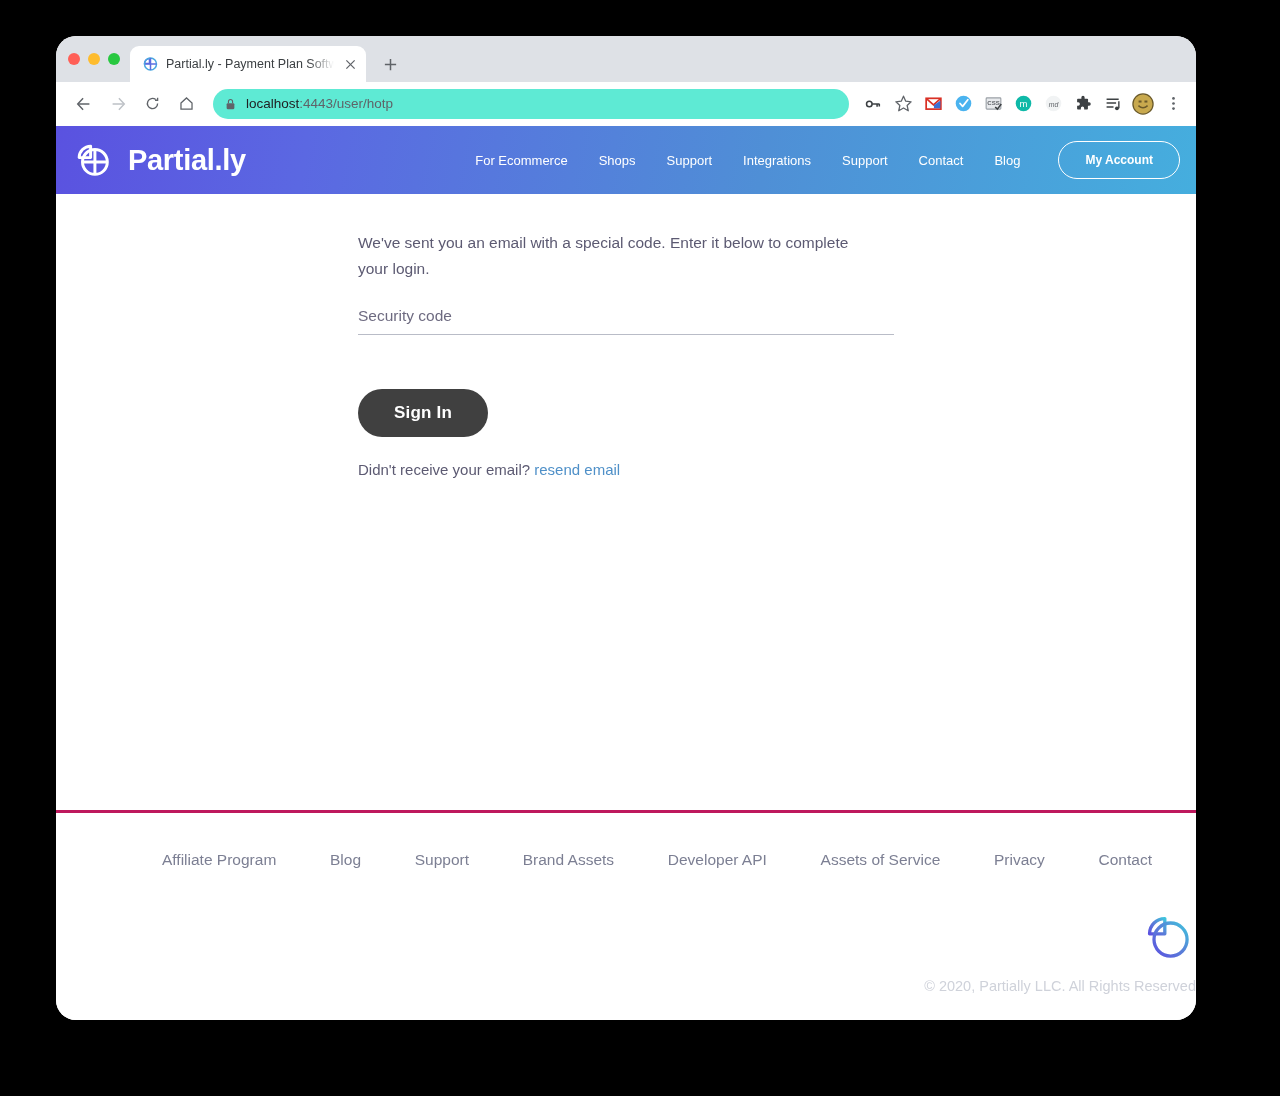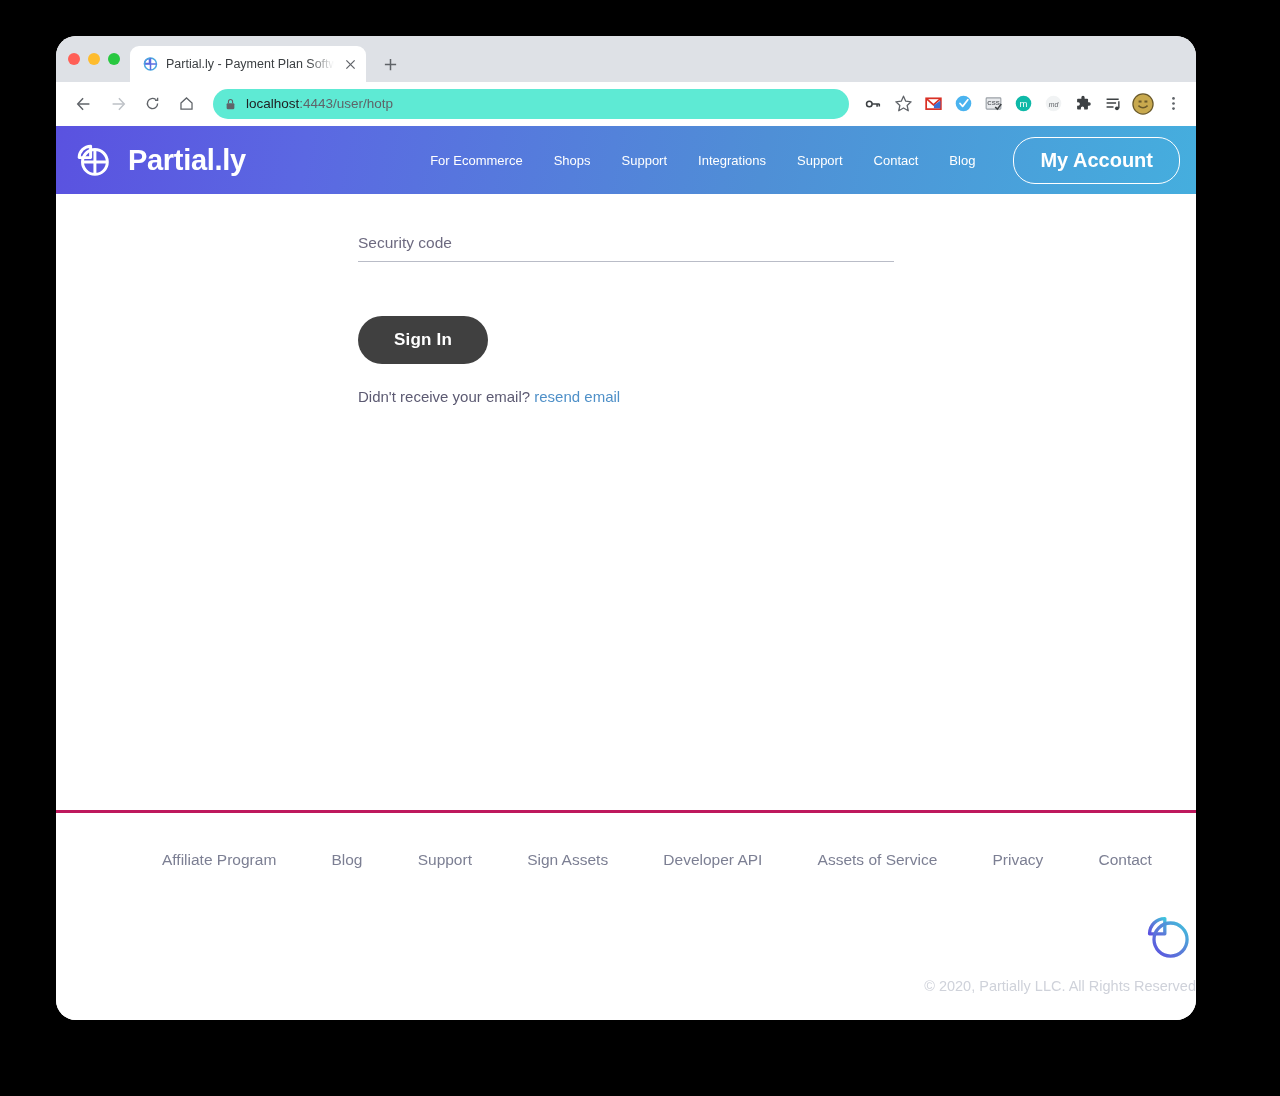--- a/index.html
+++ b/index.html
@@ -178,21 +178,21 @@
   .site-nav a {
     color: #ffffff;
     font-size: 13px;
     text-decoration: none;
     white-space: nowrap;
   }
   .account-btn {
     border: 1.6px solid #ffffff;
     border-radius: 22px;
     color: #ffffff;
-    font-size: 20px;
+    font-size: 12px;
     font-weight: bold;
     padding: 11px 26px;
     white-space: nowrap;
     background: transparent;
     margin-left: 7px;
   }
 
   
   .main {
     flex: 1 1 auto;
@@ -461,37 +461,38 @@
         <a href="#">Integrations</a>
         <a href="#">Support</a>
         <a href="#">Contact</a>
         <a href="#">Blog</a>
         <button class="account-btn">My Account</button>
       </div>
     </div>
 
     <div class="main">
       <div class="content-col">
+        <p class="lead">We've sent you an email with a special code. Enter it below to complete your login.</p>
         <input class="field" type="text" placeholder="Security code" style="">
         <div>
           <button class="submit-btn">Sign In</button>
         </div>
         <div class="resend-row">
           <span>Didn't receive your email?</span>
           <a href="#">resend email</a>
         </div>
       </div>
     </div>
 
     <div class="site-footer">
       <div class="footer-links">
         <a href="#">Affiliate Program</a>
         <a href="#">Blog</a>
         <a href="#">Support</a>
-        <a href="#">Sign Assets</a>
+        <a href="#">Brand Assets</a>
         <a href="#">Developer API</a>
         <a href="#">Assets of Service</a>
         <a href="#">Privacy</a>
         <a href="#">Contact</a>
       </div>
 
       <span class="footer-logo">
         <svg viewBox="0 0 44 44" width="56" height="56">
           <defs>
             <linearGradient id="flogo" x1="0" y1="1" x2="1" y2="0">

